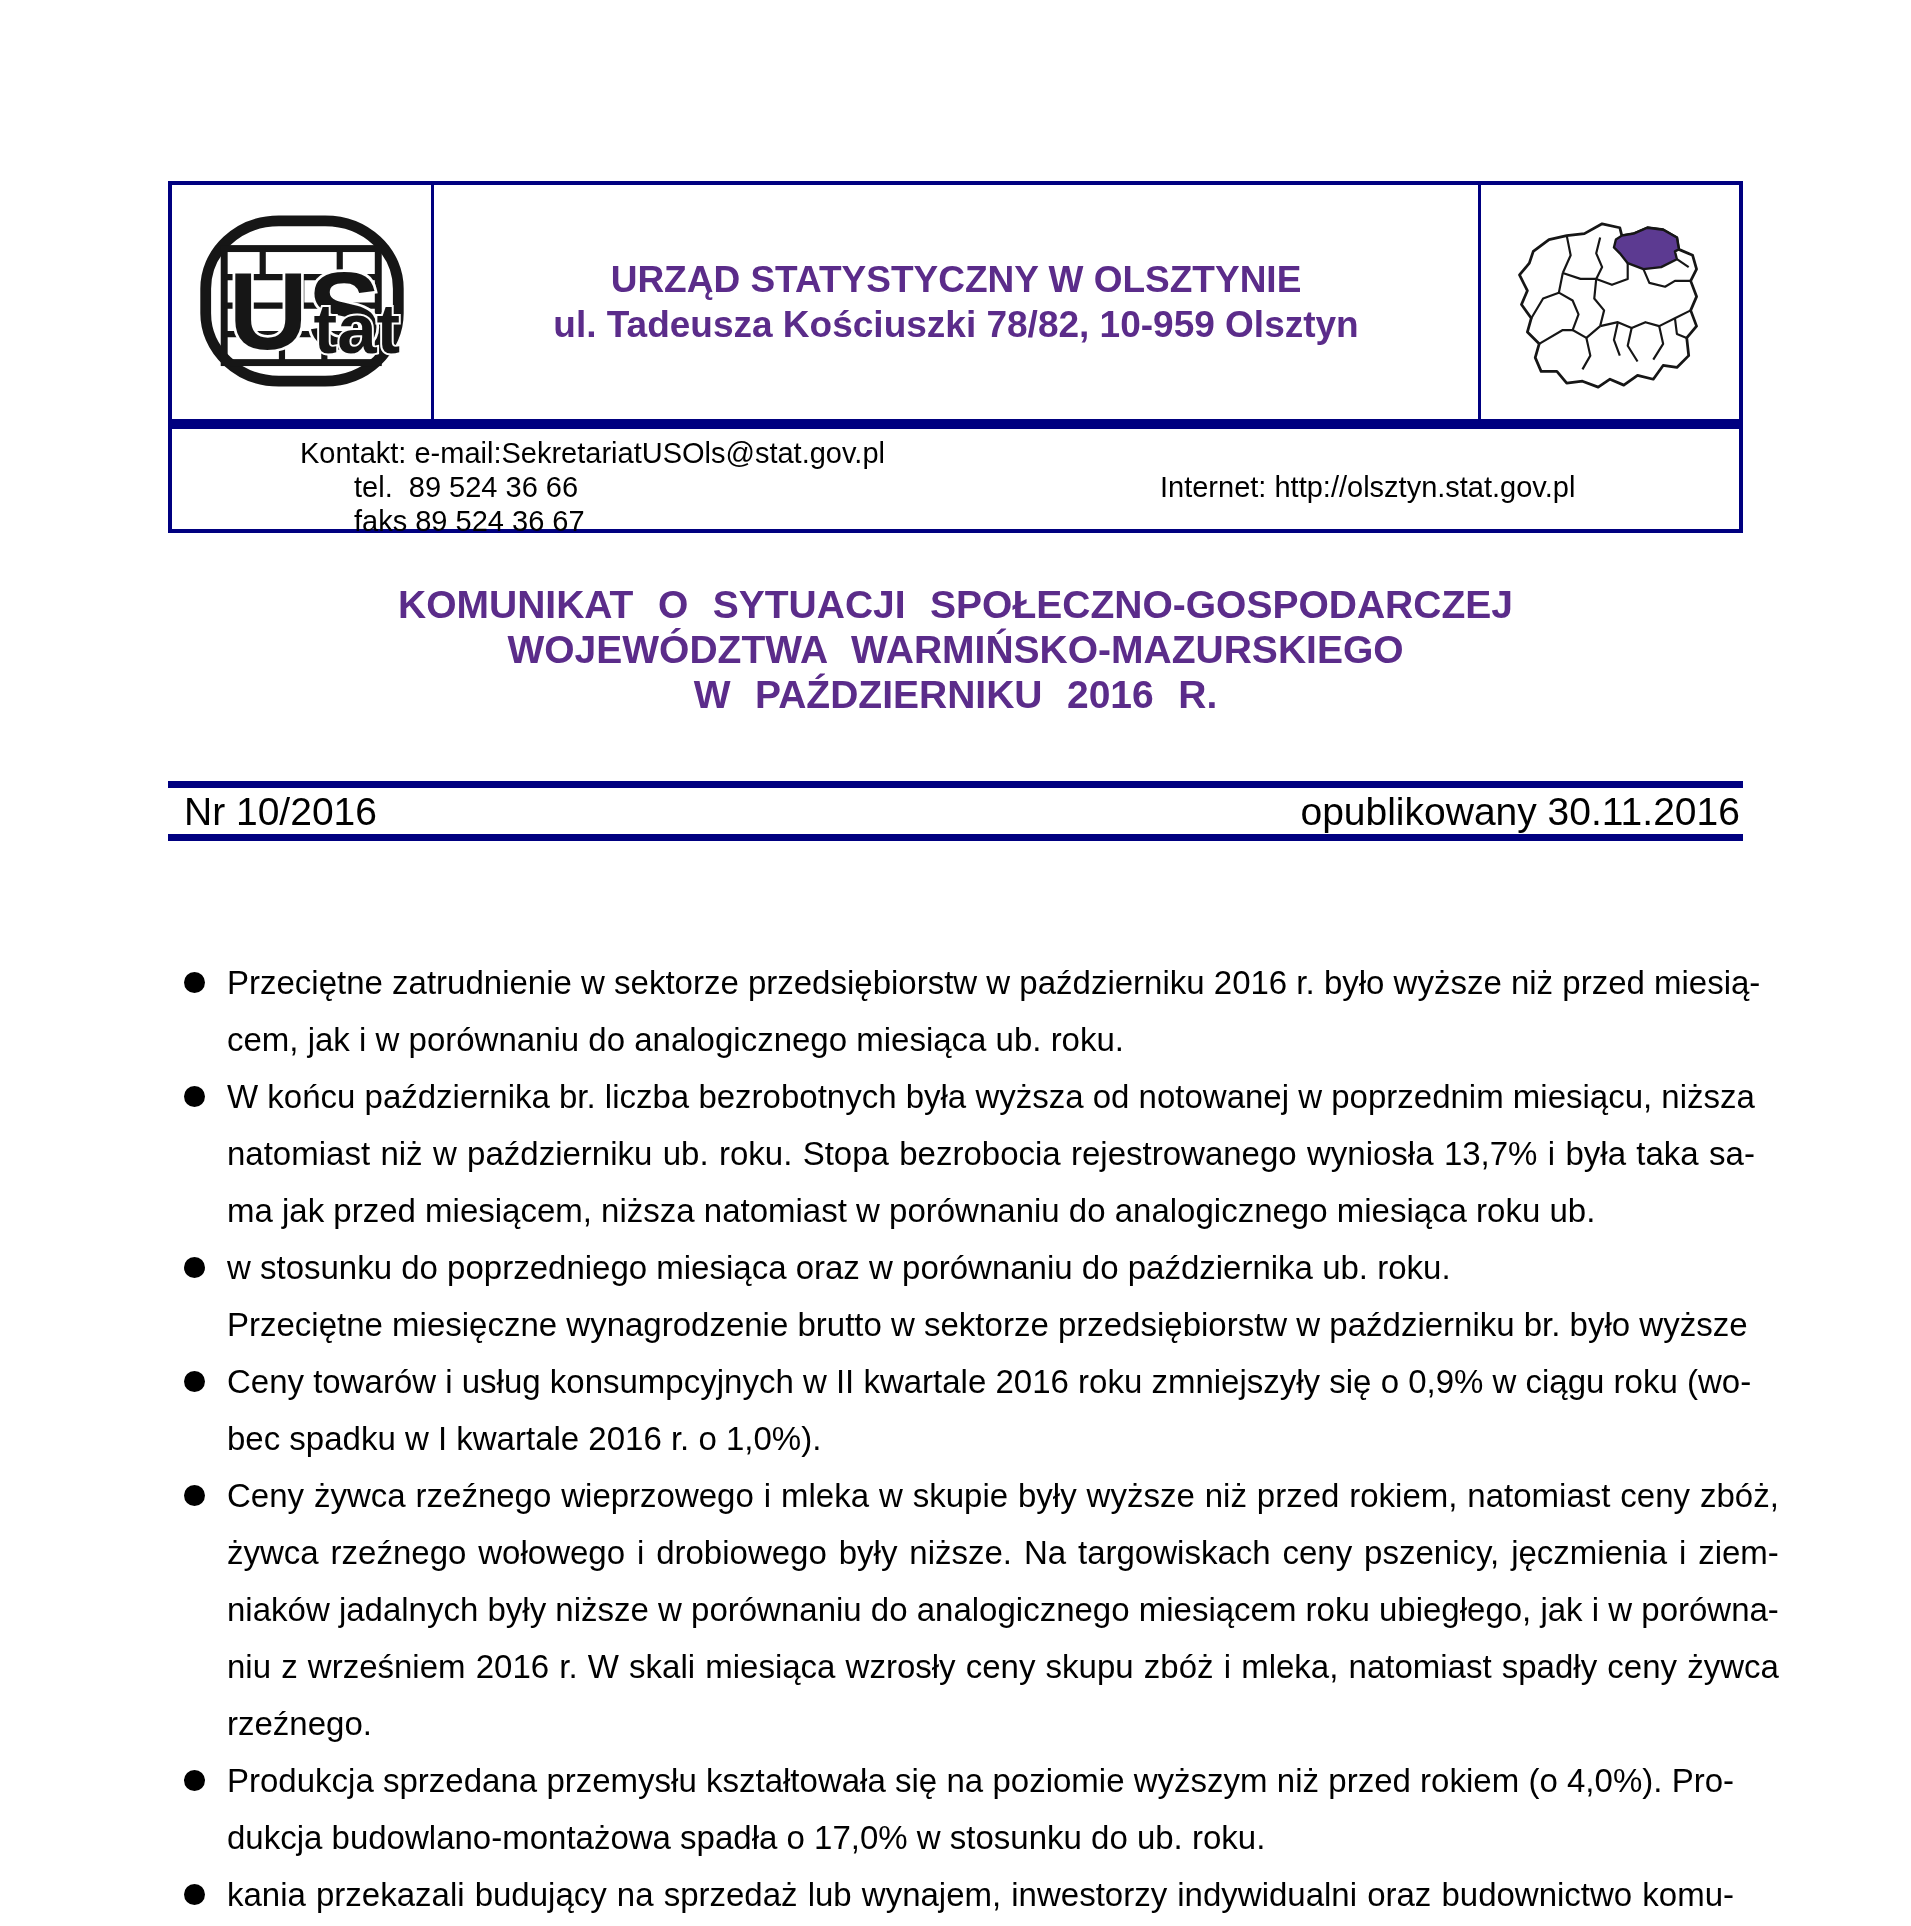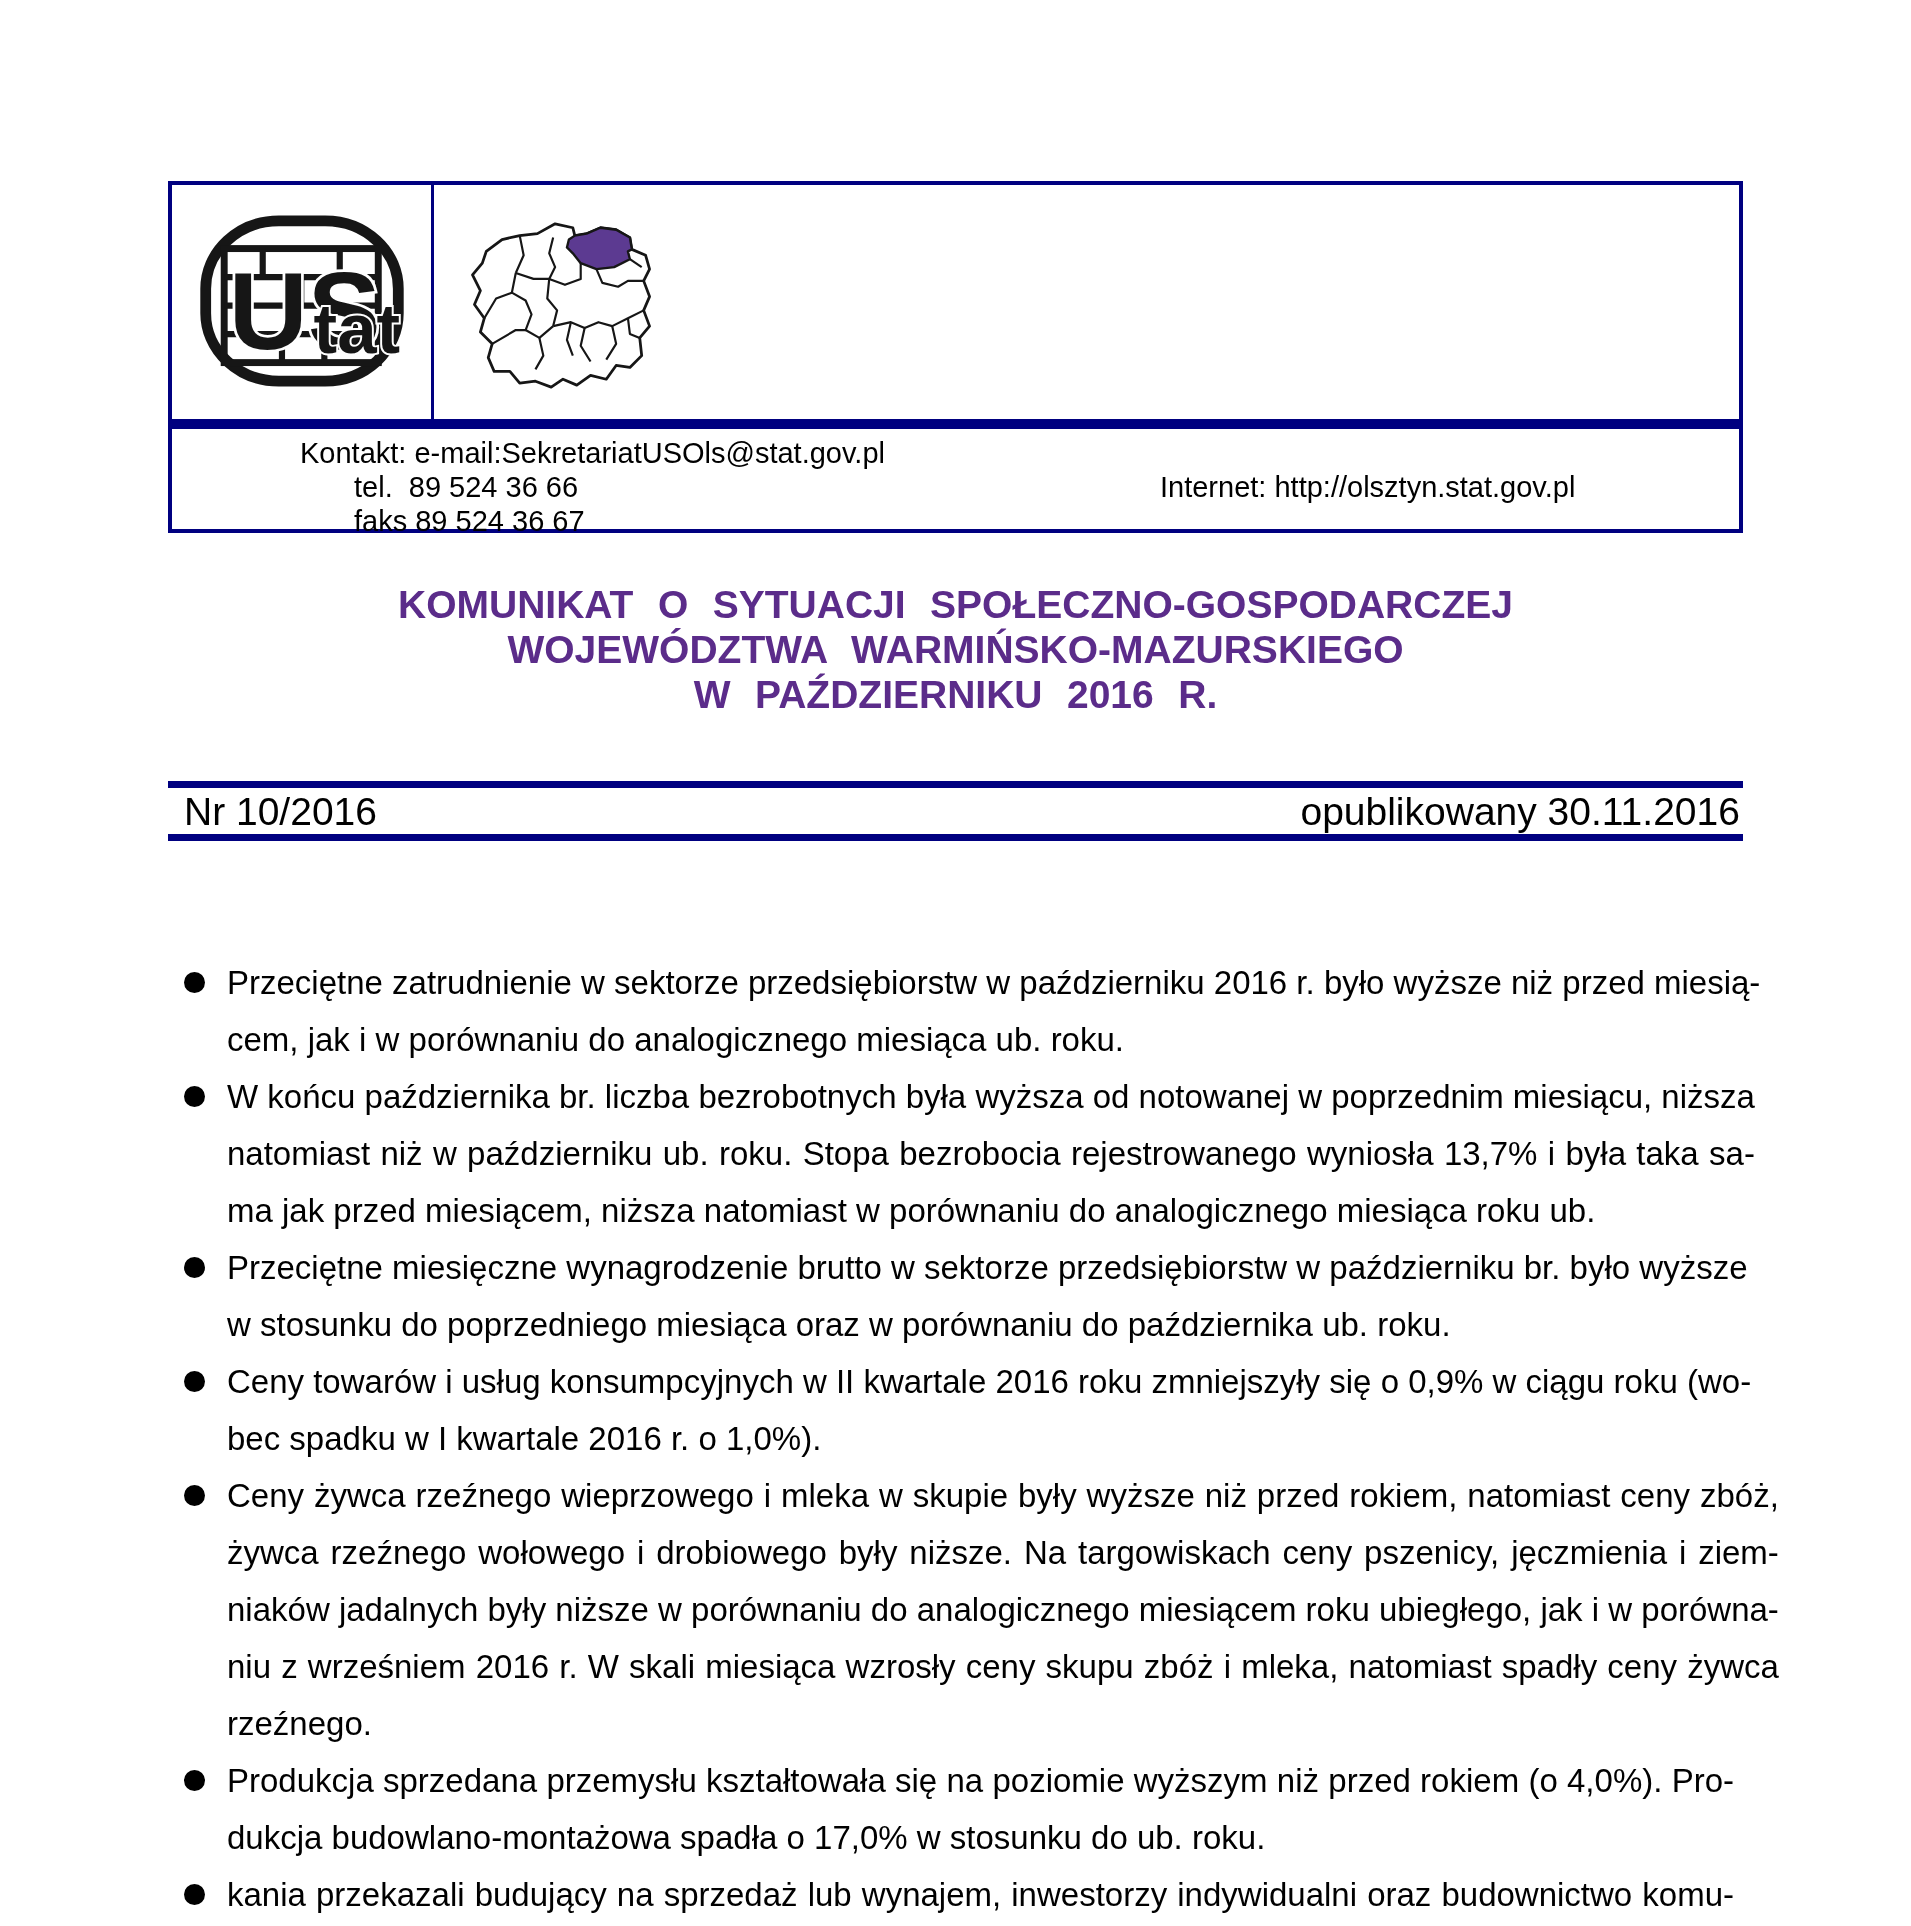--- a/index.html
+++ b/index.html
@@ -70,20 +70,24 @@
         <svg width="208" height="185" viewBox="0 0 270 240" aria-hidden="true">
           <rect x="10" y="14" width="250" height="208" rx="95" ry="88" fill="#ffffff" stroke="#161616" stroke-width="14"></rect>
           <rect x="34" y="50" width="200" height="148" fill="none" stroke="#161616" stroke-width="9"></rect>
           <path d="M34 87 H234 M34 124 H234 M34 161 H234" stroke="#161616" stroke-width="8" fill="none"></path>
           <path d="M84 50 V87 M184 50 V87 M134 87 V124 M64 124 V161 M204 124 V161 M109 161 V198 M164 161 V198" stroke="#161616" stroke-width="8" fill="none"></path>
           <text x="40" y="180" font-size="142" font-weight="bold" fill="#161616" stroke="#ffffff" stroke-width="7" paint-order="stroke">US</text>
           <text x="150" y="186" font-size="92" font-weight="bold" fill="#161616" stroke="#ffffff" stroke-width="5" paint-order="stroke">tat</text>
         </svg>
       </div>
 
+      <div class="cell cell-office">
+        <div class="office-name">URZĄD STATYSTYCZNY W OLSZTYNIE</div>
+        <div class="office-address">ul. Tadeusza Kościuszki 78/82, 10-959 Olsztyn</div>
+      </div>
 
       <div class="cell cell-map">
         <svg width="208" height="181" viewBox="0 0 100 92" aria-hidden="true">
           <path d="M37 11 L46 6 L55 8 L56 12 L62 11 L69 8 L77 9 L84 13 L85 19 L92 22 L94 29 L91 35 L94 43 L91 50 L94 58 L89 64 L90 73 L84 79 L77 78 L72 85 L64 83 L57 88 L50 85 L44 89 L36 86 L28 87 L23 81 L15 81 L12 74 L14 67 L8 61 L10 54 L5 47 L8 40 L4 32 L9 26 L11 20 L19 14 L28 12 Z" fill="#ffffff" stroke="#161616" stroke-width="1.4" stroke-linejoin="round"></path>
           <path d="M56 12 L62 11 L69 8 L77 9 L84 13 L85 19 L83 20 L84 24 L76 28 L67 29 L59 26 L55 21 L52 18 L53 14 Z" style="fill:var(--region)" stroke="#161616" stroke-width="1.2" stroke-linejoin="round"></path>
           <g fill="none" stroke="#161616" stroke-width="1.1" stroke-linejoin="round">
             <path d="M45 13 L43 21 L46 28 L43 34"></path>
             <path d="M28 12 L30 22 L26 31"></path>
             <path d="M26 31 L35 34 L43 34"></path>
             <path d="M43 34 L51 37 L59 34 L59 26"></path>
@@ -141,22 +145,22 @@
           <div class="line">W końcu października br. liczba bezrobotnych była wyższa od notowanej w poprzednim miesiącu, niższa</div>
           <div class="line">natomiast niż w październiku ub. roku. Stopa bezrobocia rejestrowanego wyniosła 13,7% i była taka sa-</div>
           <div class="line last">ma jak przed miesiącem, niższa natomiast w porównaniu do analogicznego miesiąca roku ub.</div>
         </div>
     </div>
       <div class="bullet">
       <div class="bullet-marker">
         <div class="bullet-dot"></div>
       </div>
       <div class="bullet-text">
+          <div class="line last">w stosunku do poprzedniego miesiąca oraz w porównaniu do października ub. roku.</div>
           <div class="line">Przeciętne miesięczne wynagrodzenie brutto w sektorze przedsiębiorstw w październiku br. było wyższe</div>
-          <div class="line last">w stosunku do poprzedniego miesiąca oraz w porównaniu do października ub. roku.</div>
         </div>
     </div>
       <div class="bullet">
       <div class="bullet-marker">
         <div class="bullet-dot"></div>
       </div>
       <div class="bullet-text">
           <div class="line">Ceny towarów i usług konsumpcyjnych w II kwartale 2016 roku zmniejszyły się o 0,9% w ciągu roku (wo-</div>
           <div class="line last">bec spadku w I kwartale 2016 r. o 1,0%).</div>
         </div>

